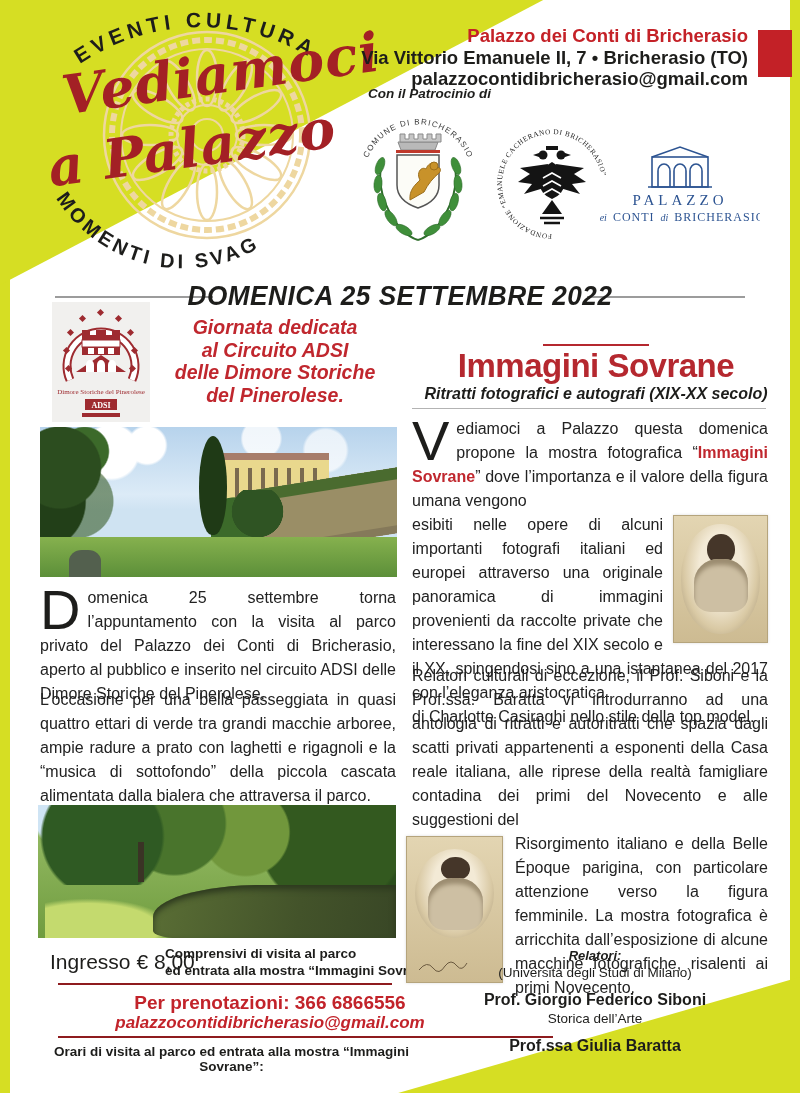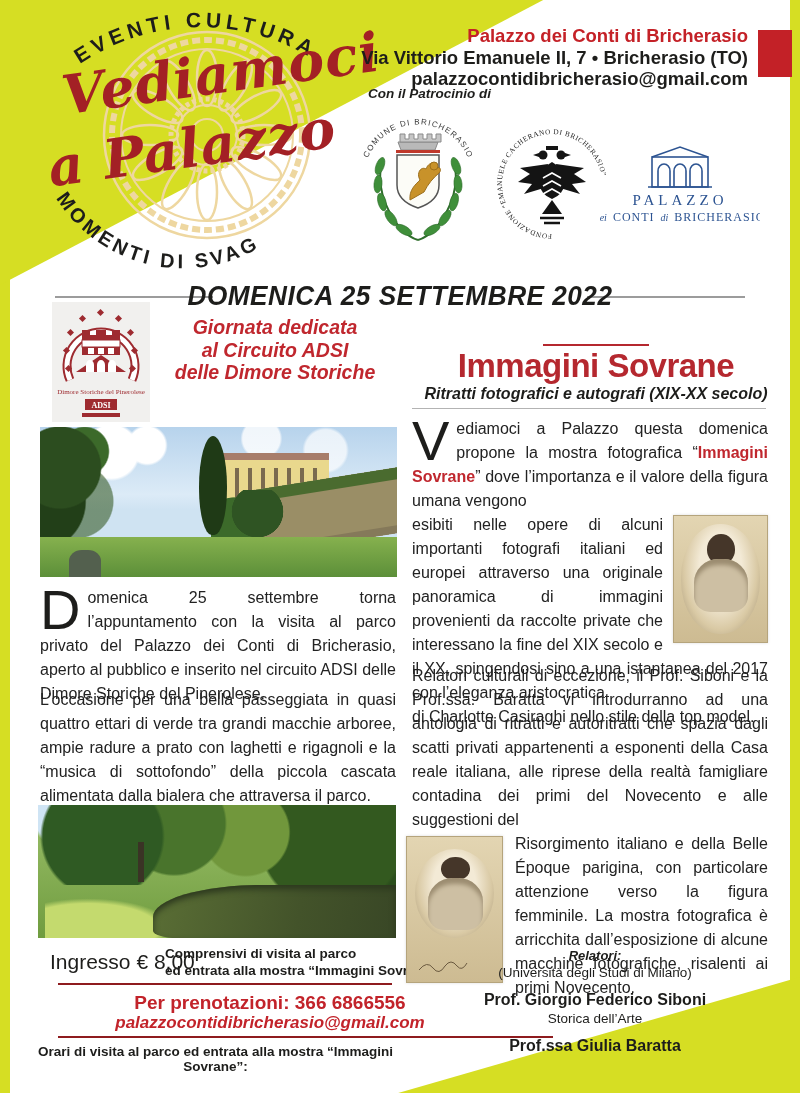--- a/index.html
+++ b/index.html
@@ -266,20 +266,21 @@
     <text x="49" y="92" text-anchor="middle" font-size="7" fill="#9e2b30" font-family="Liberation Serif, serif">Dimore Storiche del Pinerolese</text>
     <rect x="33" y="97" width="32" height="11" fill="#9e2b30"></rect>
     <text x="49" y="105.5" text-anchor="middle" font-size="8" font-weight="bold" fill="#fff" font-family="Liberation Serif, serif">ADSI</text>
     <rect x="30" y="111" width="38" height="4" fill="#9e2b30"></rect>
   </svg>
 
   <div class="abs giornata">
     <div>Giornata dedicata</div>
     <div>al Circuito ADSI</div>
     <div>delle Dimore Storiche</div>
+    <div>del Pinerolese.</div>
   </div>
 
   <div class="abs mostra-rule"></div>
   <div class="abs mostra-title">Immagini Sovrane</div>
   <div class="abs mostra-sub">Ritratti fotografici e autografi (XIX-XX secolo)</div>
   <div class="abs grayline" style="left:412px;top:408px;width:354px;"></div>
 
   <div class="abs photo ph1" style="left:40px;top:427px;width:357px;height:150px;">
     <div class="abs clouds"></div>
     <div class="abs palace"></div>
@@ -307,21 +308,21 @@
 
   <div class="abs" style="left:50px;top:950px;font-size:21px;">Ingresso € 8,00</div>
   <div class="abs" style="left:165px;top:946px;font-size:13.5px;font-weight:700;line-height:16.5px;">
     <div>Comprensivi di visita al parco</div>
     <div>ed entrata alla mostra “Immagini Sovrane”</div>
   </div>
   <div class="abs rule-red" style="left:58px;top:983px;width:334px;"></div>
   <div class="abs booking" style="left:110px;top:992px;width:320px;font-size:19px;">Per prenotazioni: 366 6866556</div>
   <div class="abs booking" style="left:110px;top:1013px;width:320px;font-size:17px;font-style:italic;">palazzocontidibricherasio@gmail.com</div>
   <div class="abs rule-red" style="left:58px;top:1036px;width:495px;"></div>
-  <div class="abs" style="left:28px;top:1044px;width:375px;text-align:center;font-size:13.5px;font-weight:700;">Orari di visita al parco ed entrata alla mostra “Immagini Sovrane”:</div>
+  <div class="abs" style="left:44px;top:1044px;width:375px;text-align:center;font-size:13.5px;font-weight:700;">Orari di visita al parco ed entrata alla mostra “Immagini Sovrane”:</div>
 
   <div class="abs para z2" style="left:412px;top:417px;width:356px;">
     <div>
       <span class="dropcap">V</span><span>ediamoci a Palazzo questa domenica propone la mostra fotografica “</span><span class="redword">Immagini Sovrane</span><span>”  dove l’importanza e il valore della figura umana vengono</span>
     </div>
     <div>
       <div class="vintage" style="float:right;width:93px;height:126px;position:relative;margin:2px 0 4px 10px;">
         <div class="vignette-oval"></div>
         <div class="fig-head"></div>
         <div class="fig-body" style="top:34%;"></div>

